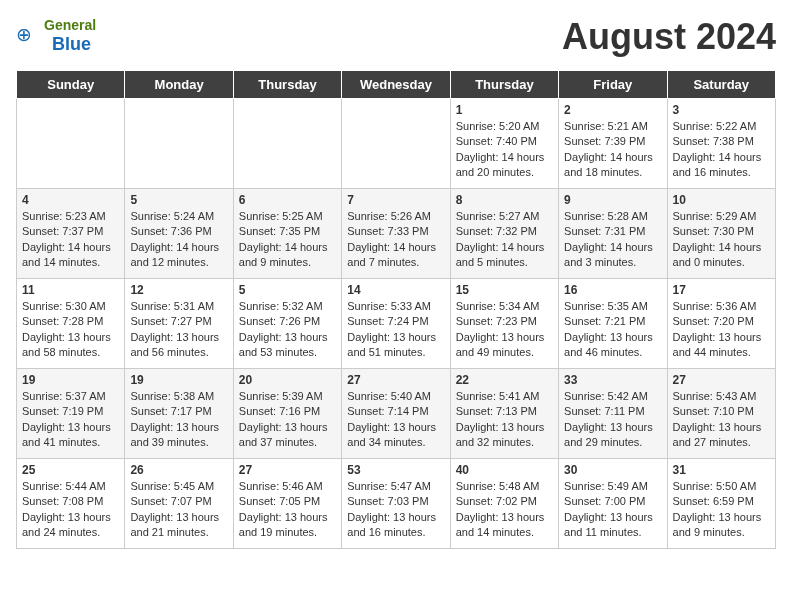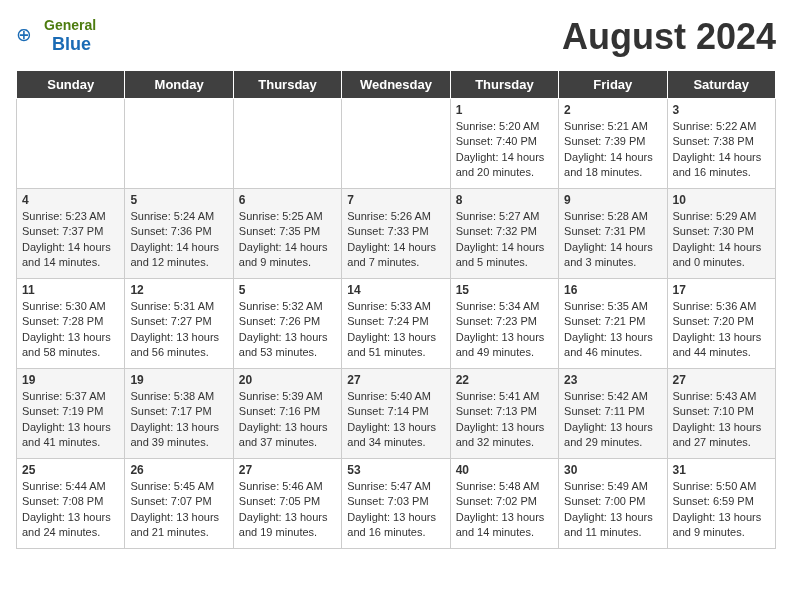--- a/index.html
+++ b/index.html
@@ -215,21 +215,21 @@
         </td>
         <td>
           <span class="day-number">27</span>
           <div class="cell-content">Sunrise: 5:40 AM<br>Sunset: 7:14 PM<br>Daylight: 13 hours<br>and 34 minutes.</div>
         </td>
         <td>
           <span class="day-number">22</span>
           <div class="cell-content">Sunrise: 5:41 AM<br>Sunset: 7:13 PM<br>Daylight: 13 hours<br>and 32 minutes.</div>
         </td>
         <td>
-          <span class="day-number">23</span>
+          <span class="day-number">33</span>
           <div class="cell-content">Sunrise: 5:42 AM<br>Sunset: 7:11 PM<br>Daylight: 13 hours<br>and 29 minutes.</div>
         </td>
         <td>
           <span class="day-number">27</span>
           <div class="cell-content">Sunrise: 5:43 AM<br>Sunset: 7:10 PM<br>Daylight: 13 hours<br>and 27 minutes.</div>
         </td>
       </tr>
       <tr>
         <td>
           <span class="day-number">25</span>

